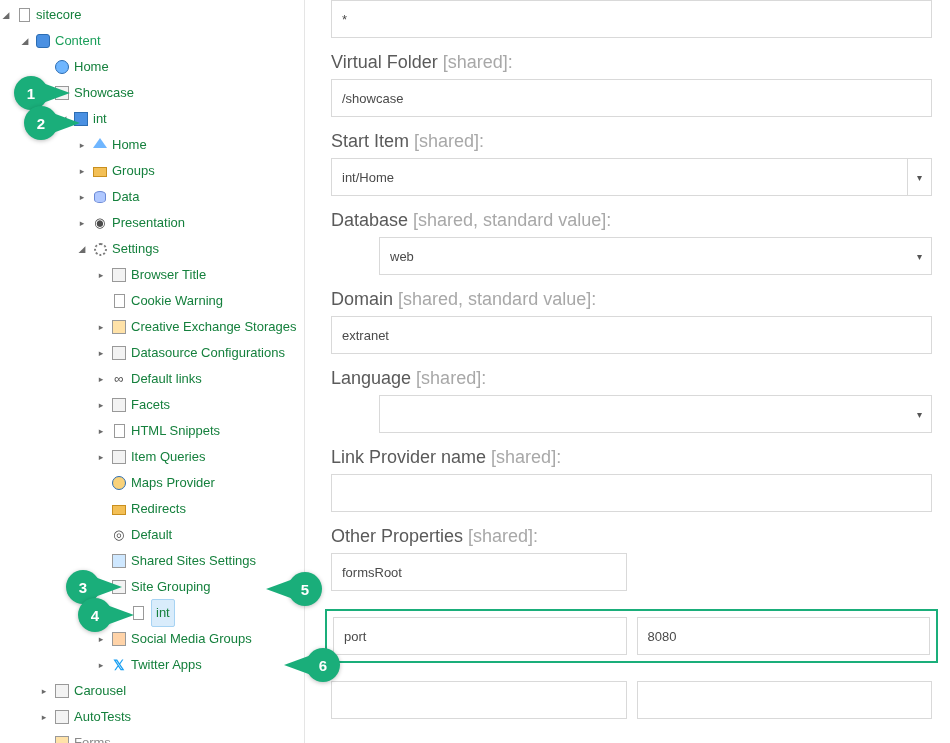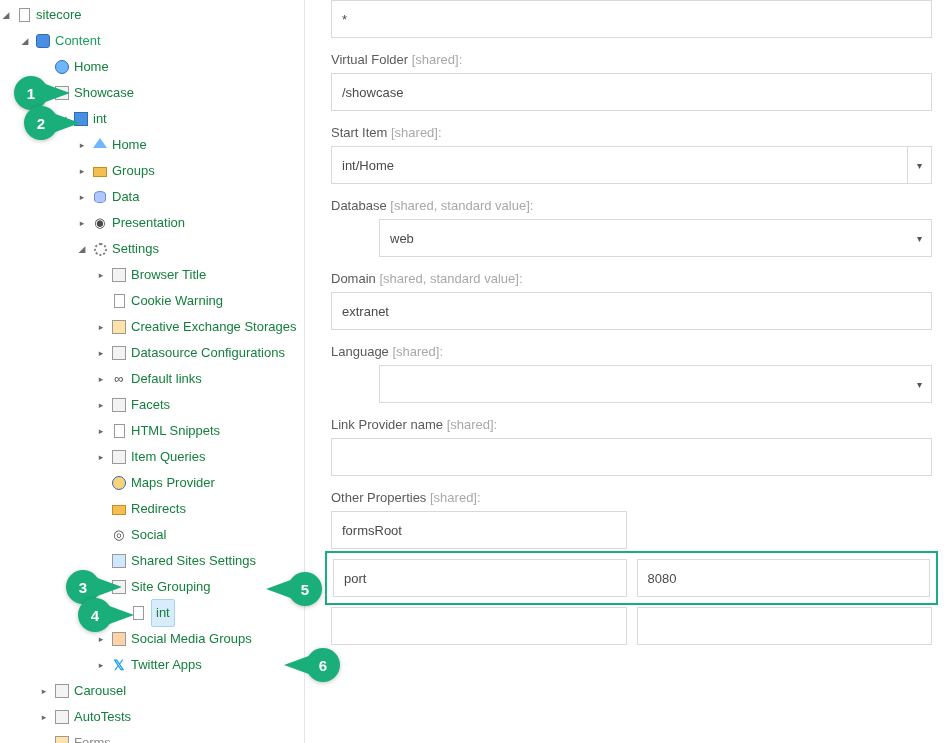--- a/index.html
+++ b/index.html
@@ -53,21 +53,21 @@
     font-size: 13px;
   }
   .lbl { color: #15803d; }
   .lbl.green { color: #1a9e5a; }
   .row.sel .lbl { background: #d9ecfb; border: 1px solid #a7d3f3; border-radius: 2px; padding: 0 4px; margin-left: 1px; }
   .row.sel { }
   .muted { color: #8a8a8a; }
 
   
   .field { margin-bottom: 14px; }
-  .field-label { font-size: 13px; color: #5a5a5a; margin-bottom: 6px; }
+  .field-label { font-size: 18px; color: #5a5a5a; margin-bottom: 6px; }
   .field-label .hint { color: #a8a8a8; }
   .input {
     width: 100%;
     height: 38px;
     border: 1px solid #d9d9d9;
     padding: 0 10px;
     font-size: 13px;
     color: #4a4a4a;
     background: #fff;
   }
@@ -89,21 +89,21 @@
     content: "▾";
     position: absolute;
     right: 10px; top: 50%;
     transform: translateY(-50%);
     font-size: 10px; color: #555;
     pointer-events: none;
   }
   .kv-grid {
     display: grid;
     grid-template-columns: 1fr 1fr;
-    gap: 8px 10px;
+    gap: 24px 10px;
   }
   .kv-row-highlight {
     grid-column: 1 / span 2;
     display: grid;
     grid-template-columns: 1fr 1fr;
     gap: 8px 10px;
     border: 2px solid #1aae7a;
     padding: 6px;
     margin: -6px;
   }
@@ -324,21 +324,21 @@
                             <span class="ic">
                                   <span class="ifolder"></span>
                                 </span>
                             <span class="lbl">Redirects</span>
                           </div>
                             </li>
                           <li>
                               <div class="row">
                             <span class="tw blank">▸</span>
                             <span class="ic">◎</span>
-                            <span class="lbl">Social</span>
+                            <span class="lbl">Default</span>
                           </div>
                             </li>
                           <li>
                               <div class="row">
                             <span class="tw blank">▸</span>
                             <span class="ic">
                                   <span class="ibox" style="background:#cfe8ff"></span>
                                 </span>
                             <span class="lbl">Shared Sites Settings</span>
                           </div>

